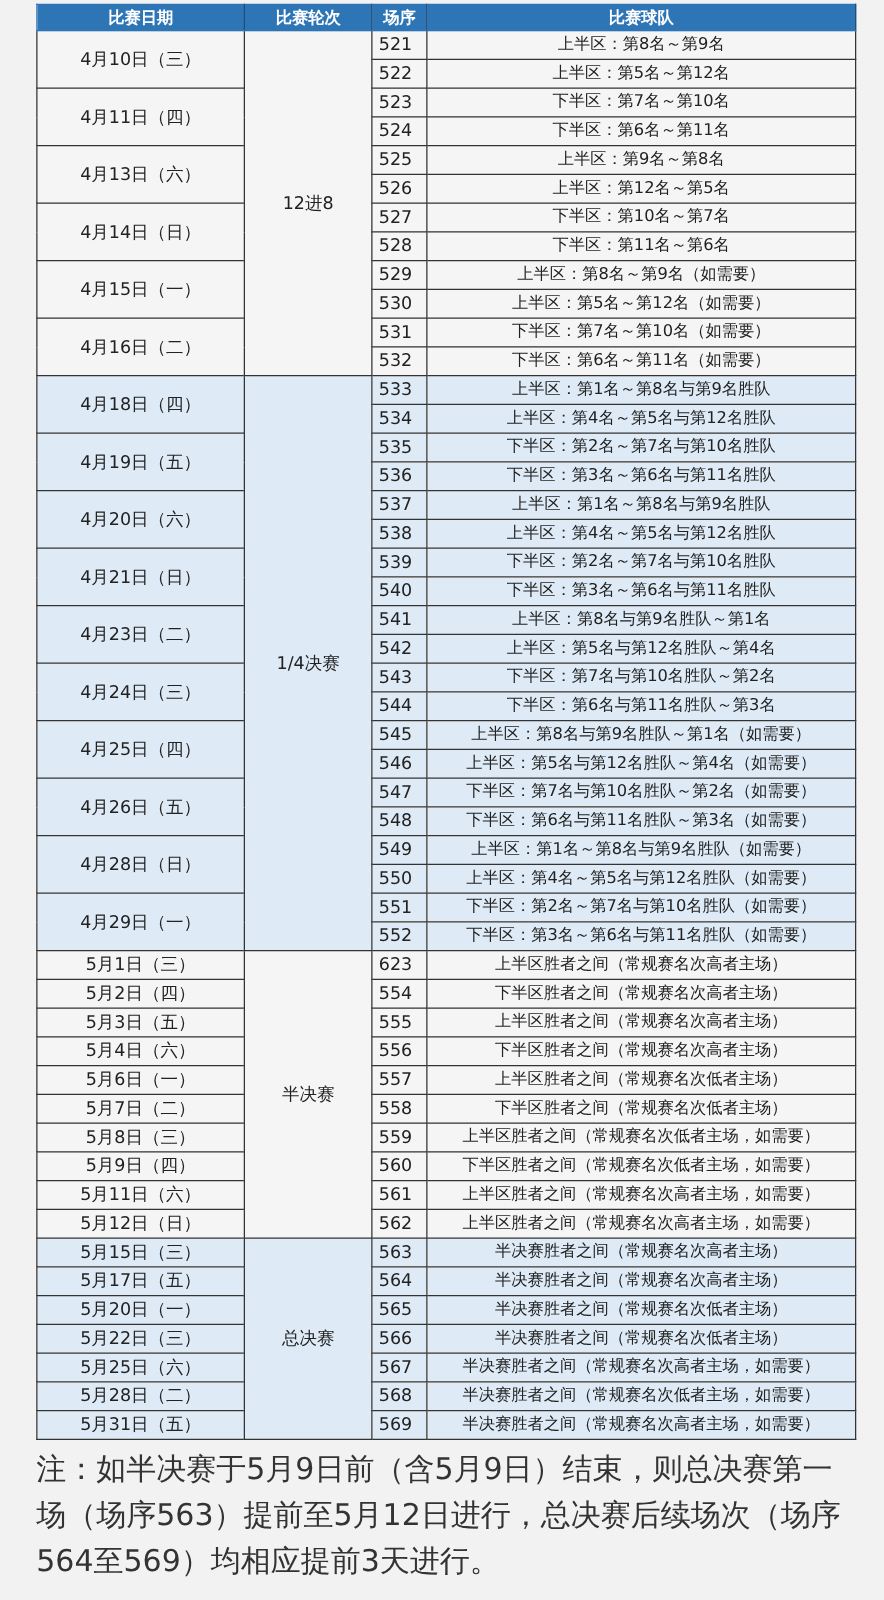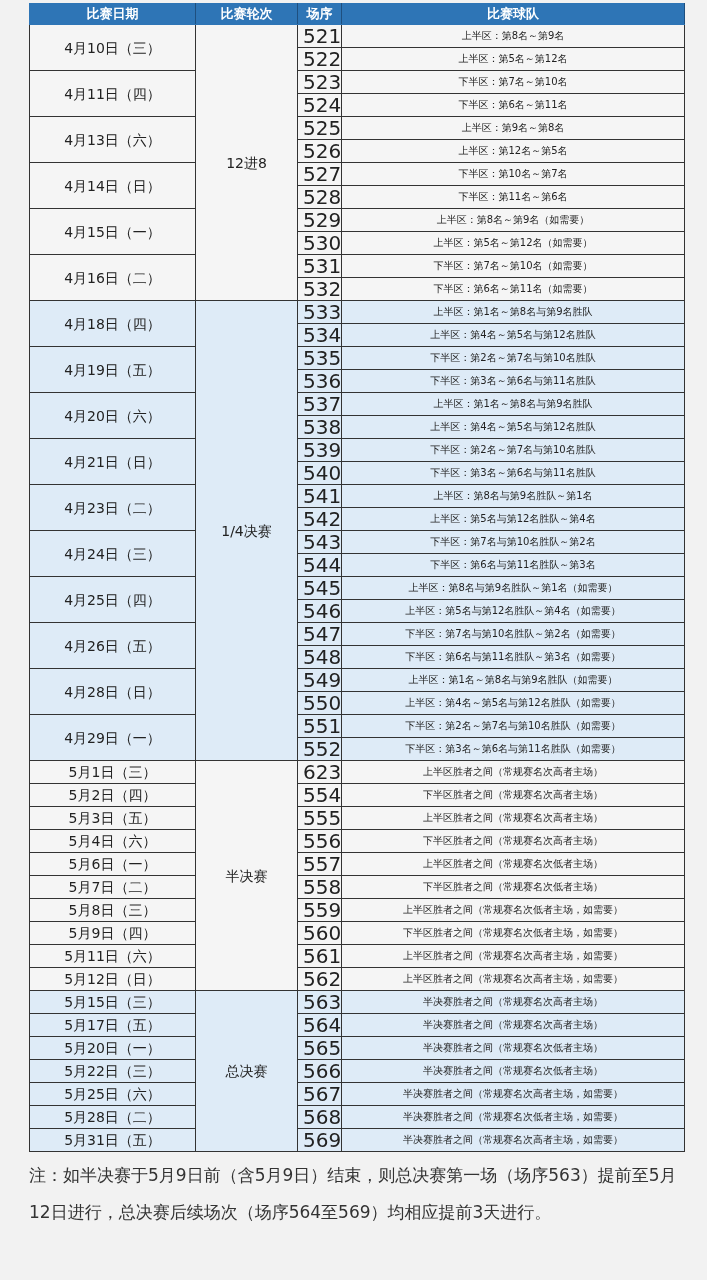--- a/index.html
+++ b/index.html
@@ -1,26 +1,26 @@
 <!DOCTYPE html>
 <html><head>
 <meta charset="utf-8">
 <style>
   html, body { margin:0; padding:0; }
   body { width:707px; height:1280px; background:#f2f2f2; font-family:"DejaVu Sans", sans-serif; position:relative; overflow:hidden; }
   .tbl { position:absolute; left:29px; top:3px; width:655px; border-collapse:collapse; table-layout:fixed; }
   .tbl th { background:#2e75b6; color:#fff; font-size:13px; font-weight:bold; height:20px; border:1px solid #2e75b6; border-right:1px solid #1e4f7f; padding:0; text-align:center;margin-left:44px; }
   .tbl td { border:1px solid #333; height:22px; padding:0; text-align:center; font-size:13px; color:#222; line-height:22px; white-space:nowrap; overflow:hidden; }
-  .tbl td.num { text-align:left; padding-left:5px; font-size:20px; }
+  .tbl td.num { text-align:left; padding-left:5px; font-size:14px; }
   .tbl td.date { font-size:14px; }
   .tbl td.round { font-size:14px; }
-  .tbl td.teams { font-size:10px; }
+  .tbl td.teams { font-size:13px; }
   .g-w td { background:#f5f5f5; }
   .g-b td { background:#deebf7; }
-  .note { position:absolute; left:29px; top:1157px; width:660px; font-size:17px; line-height:37px; color:#333; }
+  .note { position:absolute; left:29px; top:1157px; width:660px; font-size:24px; line-height:37px; color:#333; }
 </style>
 </head>
 <body>
 
 <table class="tbl">
   <colgroup>
     <col style="width:166px">
       <col style="width:102px">
       <col style="width:44px">
       <col style="width:343px">

